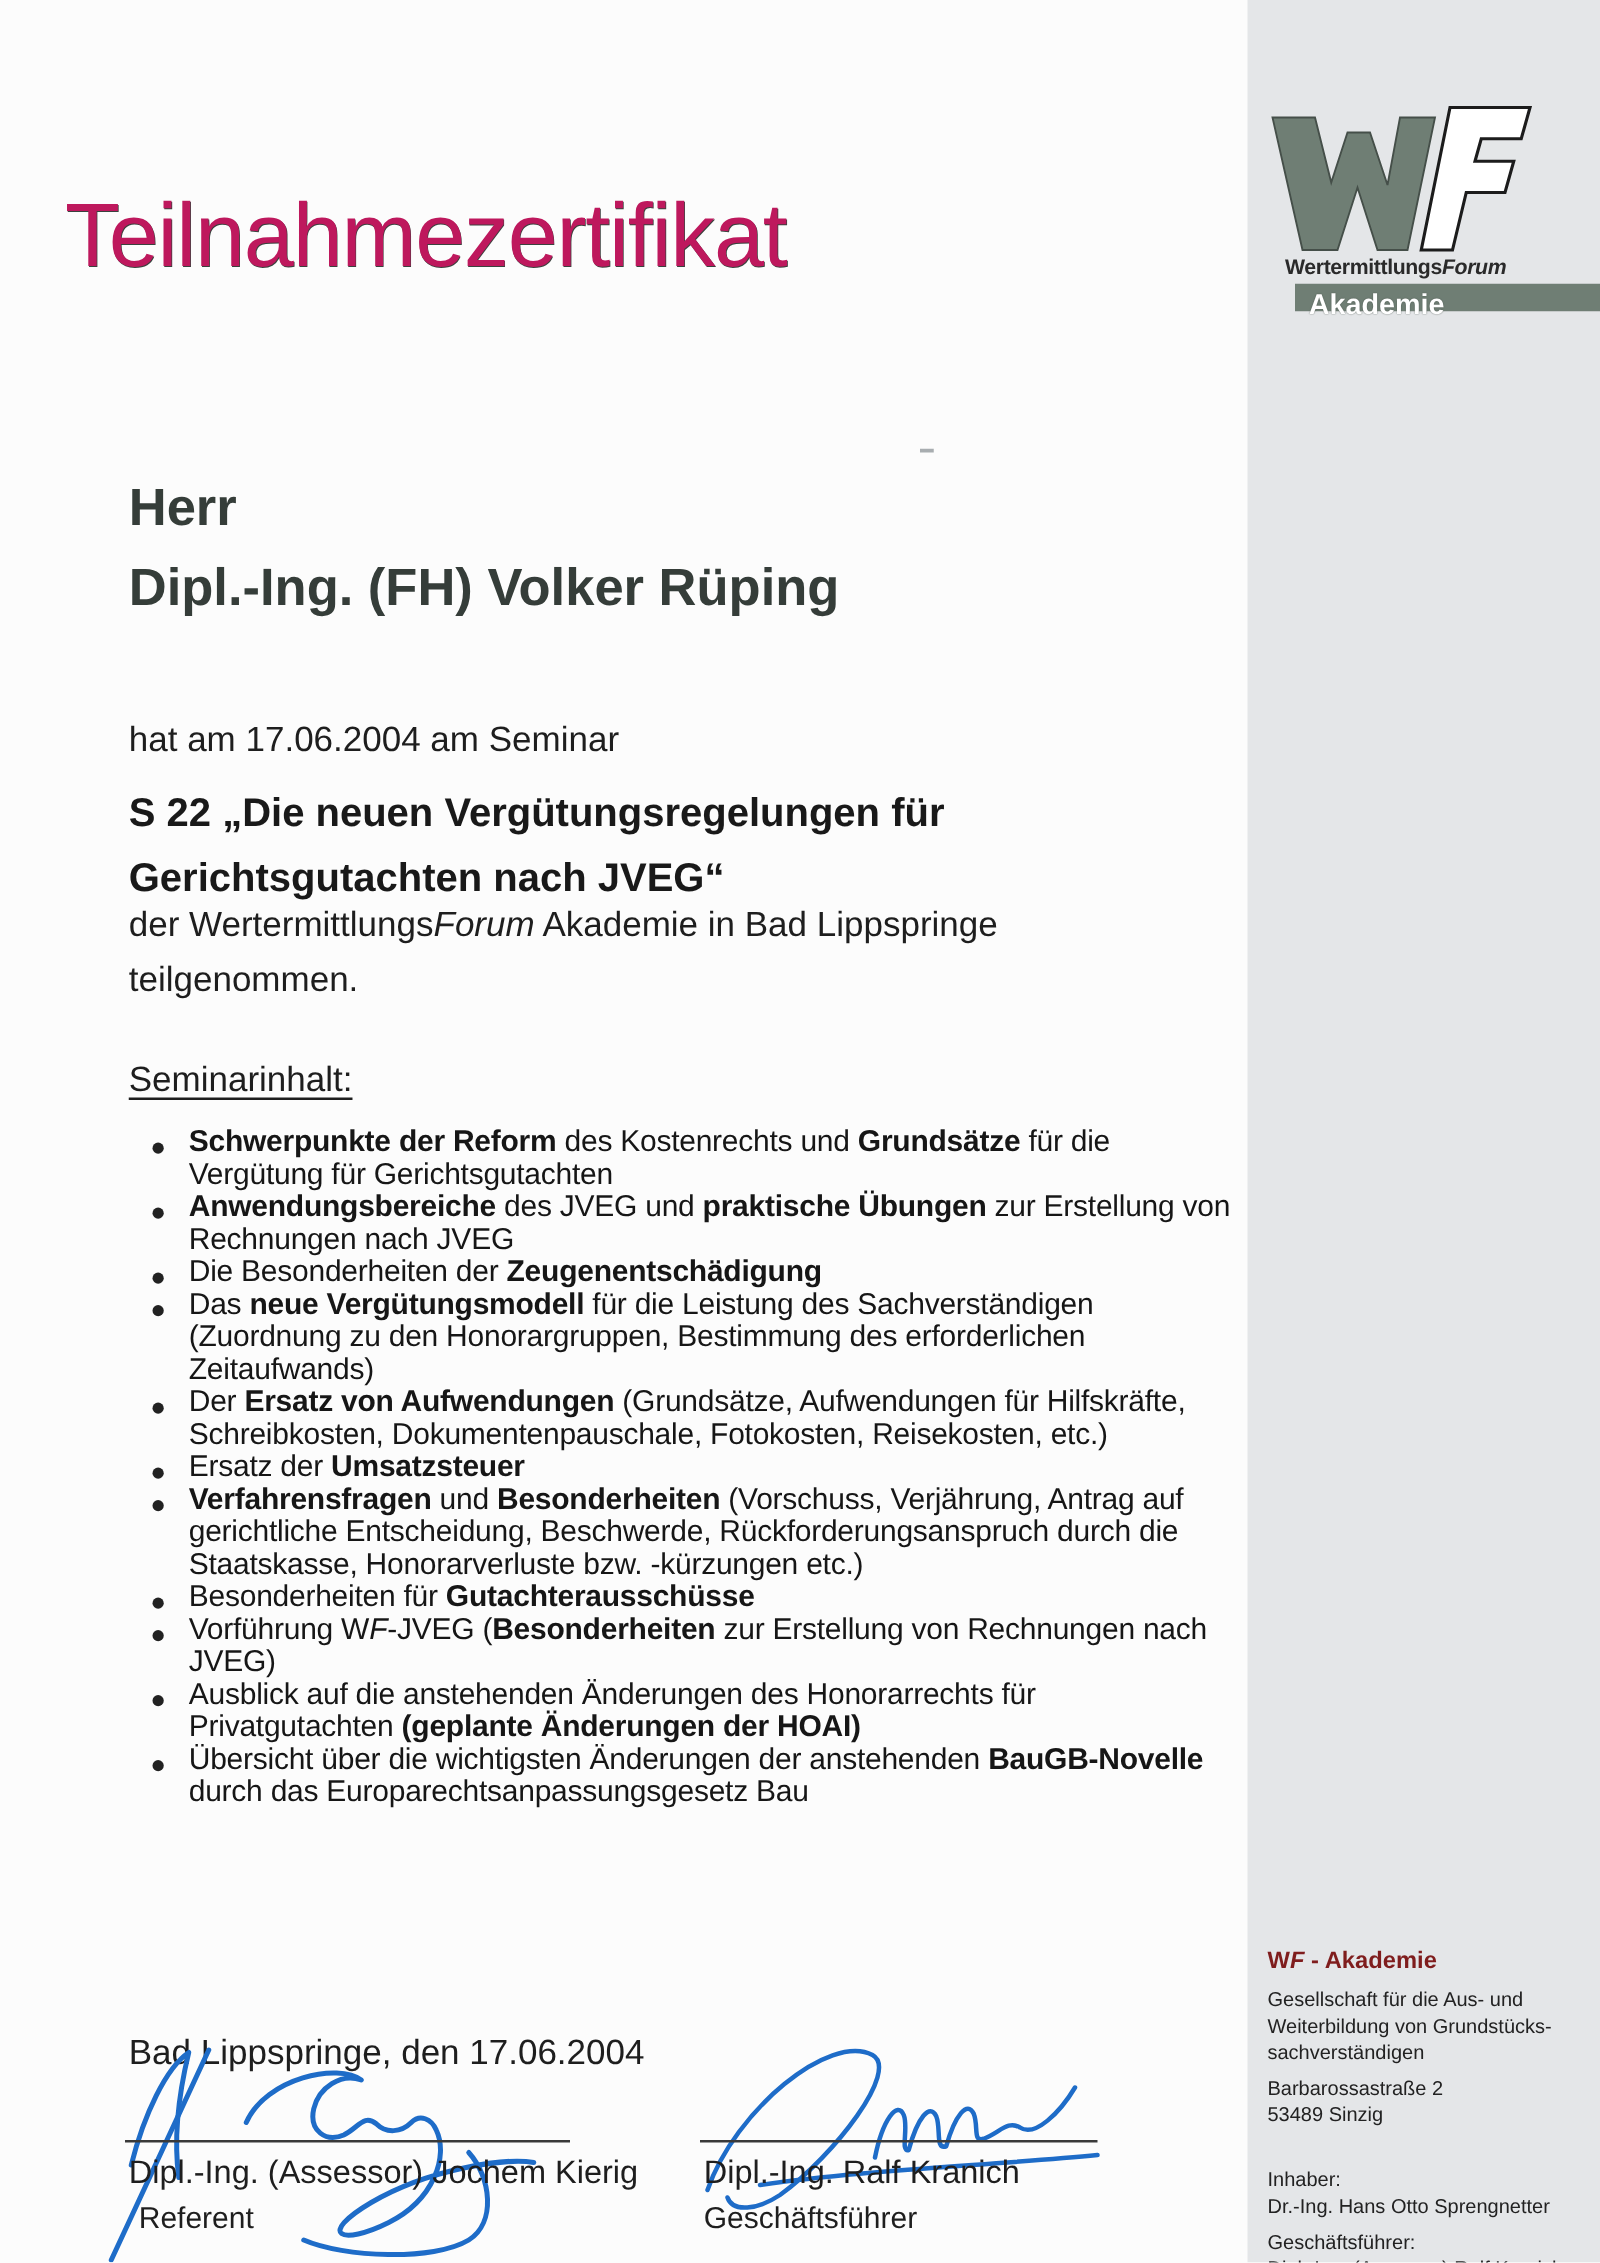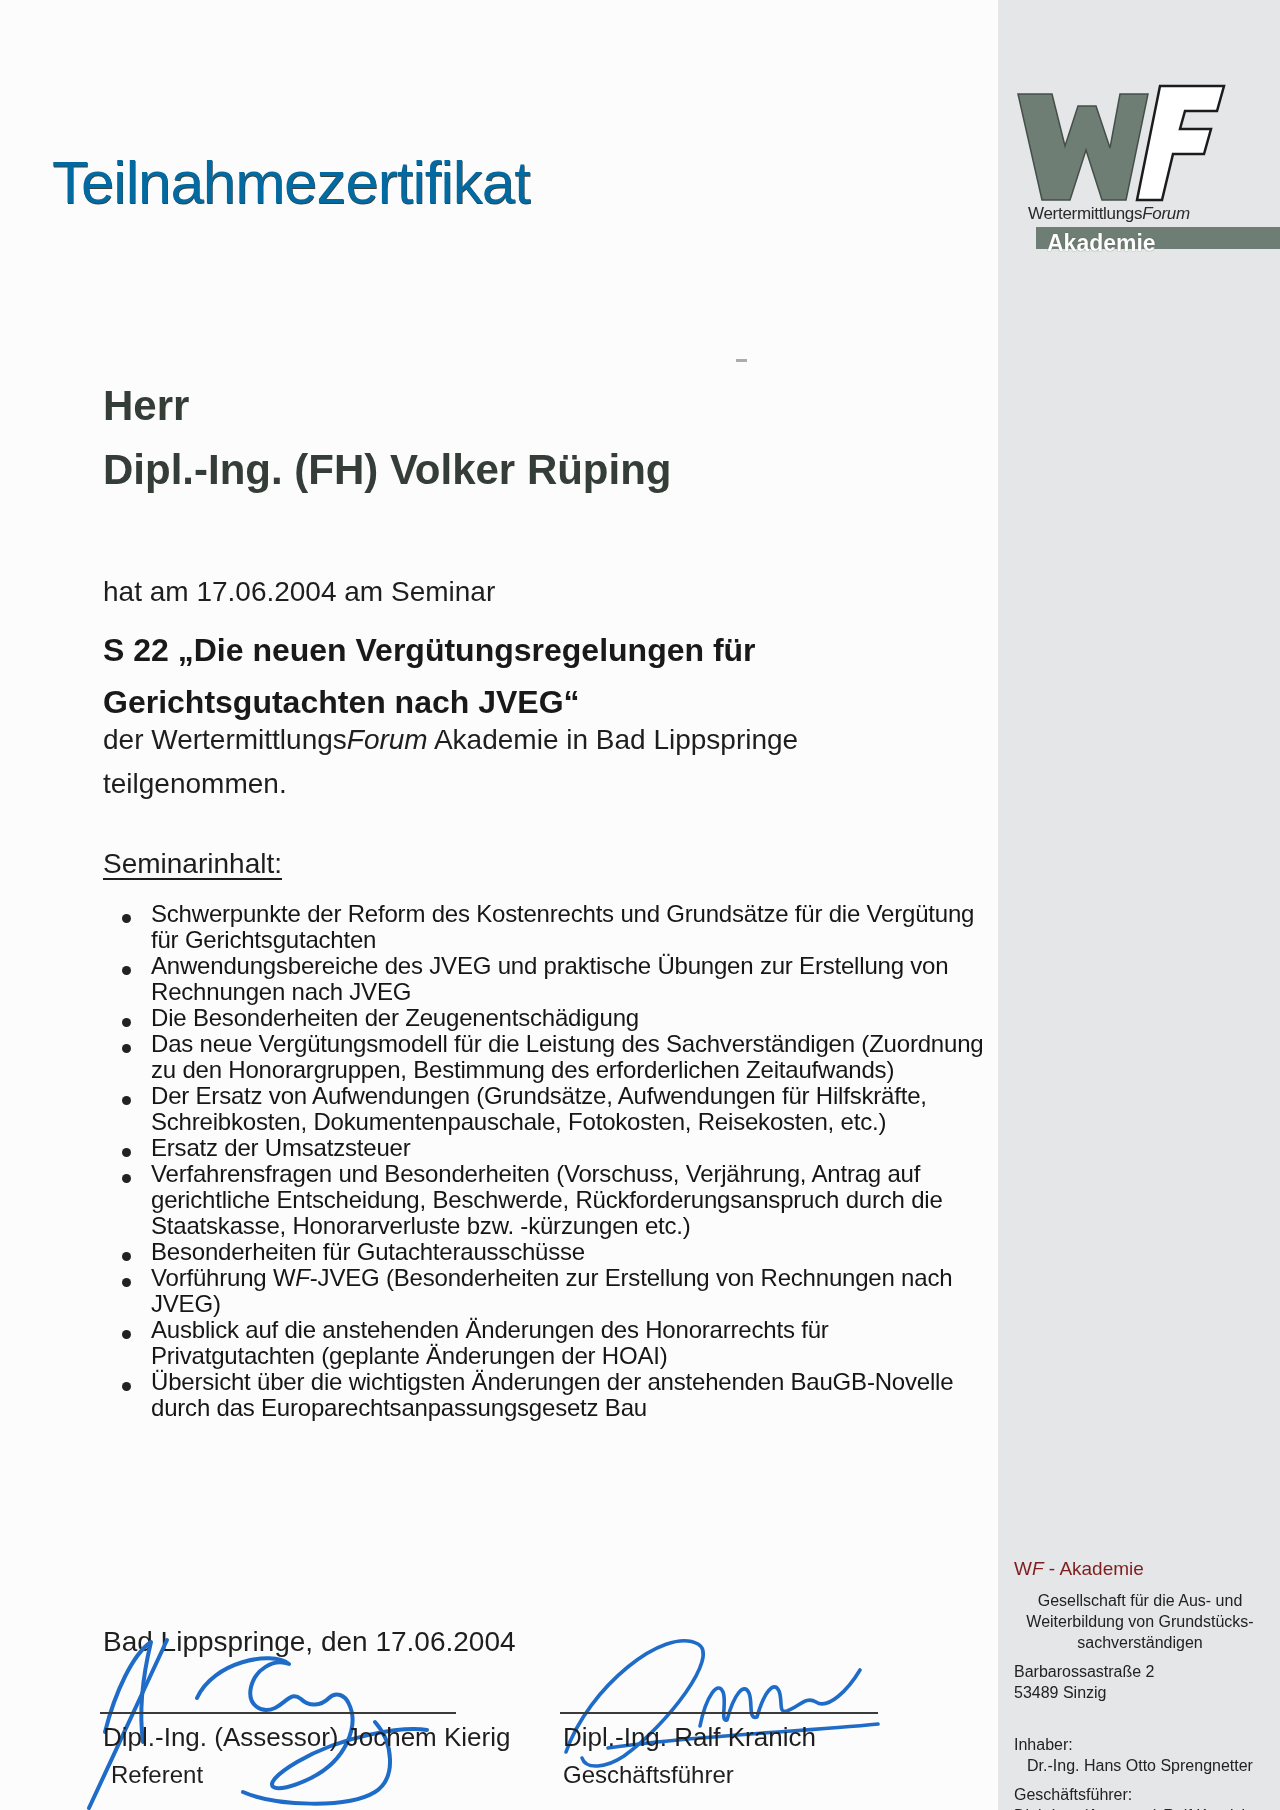--- a/index.html
+++ b/index.html
@@ -4,21 +4,21 @@
 <style>
   * { margin: 0; padding: 0; box-sizing: border-box; }
   html, body { width: 1280px; height: 1810px; }
   body {
     position: relative;
     background: #fcfcfc;
     font-family: "Liberation Sans", sans-serif;
     color: #1e1e1e;
     overflow: hidden;
   }
-  .b { font-weight: normal; }
+  .b { font-weight: bold; }
   .i { font-style: italic; }
 
   
   .sidebar {
     position: absolute; top: 0; right: 0;
     width: 282px; height: 1810px;
     background: #e4e6e8;
   }
   .logo-svg { position: absolute; left: 12px; top: 78px; }
   .brand-line {
@@ -32,26 +32,26 @@
     color: #ffffff; font-size: 23px; font-weight: bold;
     line-height: 33px; padding-left: 11px;
     text-shadow: 0 0 1px #3c463f;
   }
   .sidebar-info {
     position: absolute; left: 16px; top: 1558px; width: 252px;
     font-size: 16px; line-height: 21px; color: #222;
   }
   .sidebar-org { font-size: 19px; font-weight: bold; margin-bottom: 11px; color: #7f1d1d; }
   .sidebar-block { margin-bottom: 31px; white-space: pre-line; }
-  .sidebar-block.tight { margin-bottom: 8px; text-align: center; }
+  .sidebar-block.tight { margin-bottom: 8px; }
 
   
   .doc-title {
     position: absolute; left: 52px; top: 148px;
-    font-size: 60px; color: #0369a1;
+    font-size: 72px; color: #be185d;
     letter-spacing: -1px; white-space: nowrap;
     text-shadow: 0.5px 0.5px 0 #3a423e;
   }
   .salutation {
     position: absolute; left: 103px; top: 382px;
     font-size: 42px; font-weight: bold; color: #353d39;
   }
   .recipient-name {
     position: absolute; left: 103px; top: 446px;
     font-size: 42px; font-weight: bold; color: #353d39;

